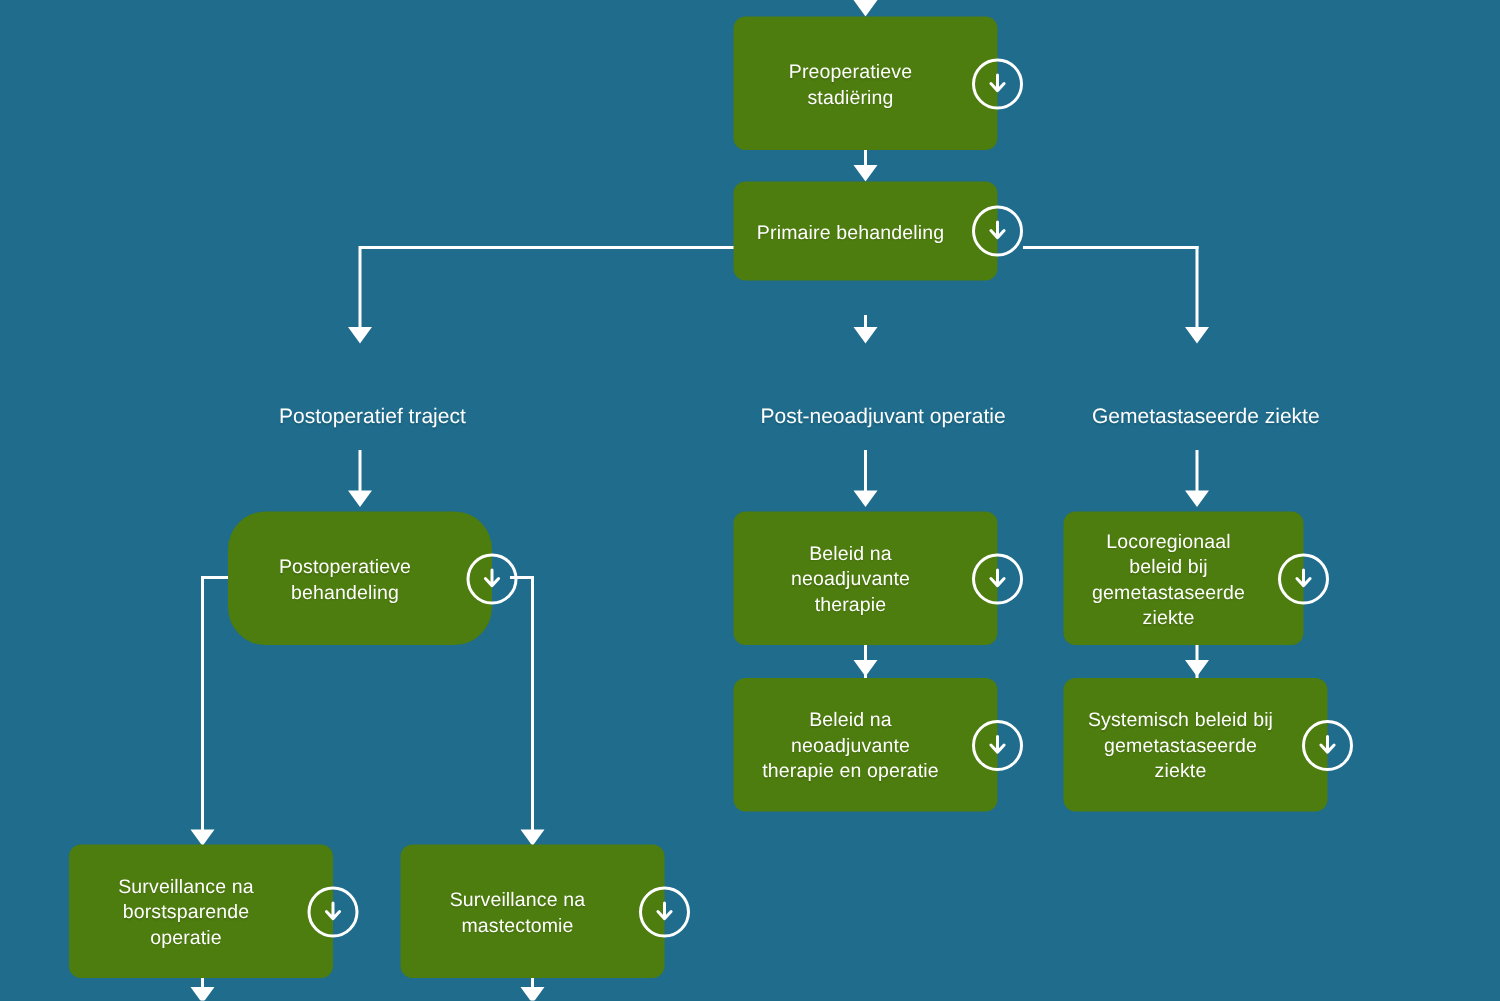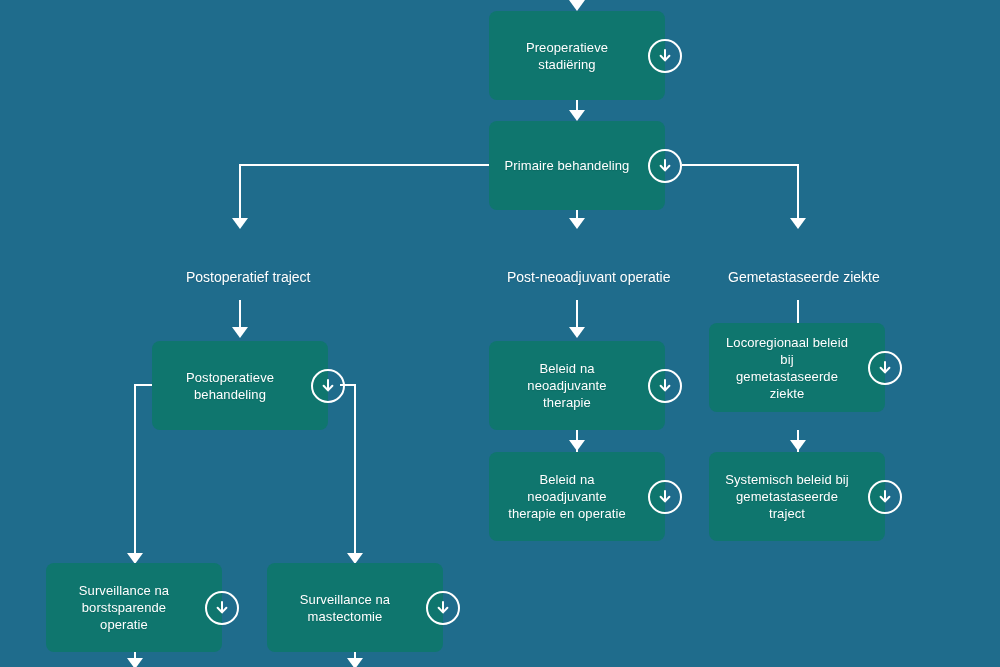--- a/index.html
+++ b/index.html
@@ -15,21 +15,21 @@
   }
   #canvas {
     position: relative;
     width: 1000px;
     height: 667px;
     background: #1f6c8c;
   }
   
   .node {
     position: absolute;
-    background: #0f766e;
+    background: #4d7c0f;
     border-radius: 8px;
     box-sizing: border-box;
     display: flex;
     align-items: center;
     justify-content: center;
     cursor: pointer;
   }
   .node-label {
     color: #ffffff;
     font-size: 13px;
@@ -160,50 +160,50 @@
 
   <div class="node" style="left:489px; top:11px; width:176px; height:89px;">
     <div class="node-label">Preoperatieve stadiëring</div>
     <div class="go-icon">
       <svg width="18" height="18" viewBox="0 0 18 18" aria-hidden="true">
         <path d="M9 3 V13 M4.6 8.7 L9 13.4 L13.4 8.7" fill="none" stroke="#ffffff" stroke-width="2" stroke-linecap="round" stroke-linejoin="round"></path>
       </svg>
     </div>
   </div>
 
-  <div class="node" style="left:489px; top:121px; width:176px; height:89px;">
+  <div class="node" style="left:489px; top:121px; width:176px; height:66px;">
     <div class="node-label">Primaire behandeling</div>
     <div class="go-icon">
       <svg width="18" height="18" viewBox="0 0 18 18" aria-hidden="true">
         <path d="M9 3 V13 M4.6 8.7 L9 13.4 L13.4 8.7" fill="none" stroke="#ffffff" stroke-width="2" stroke-linecap="round" stroke-linejoin="round"></path>
       </svg>
     </div>
   </div>
 
-  <div class="node" style="left:152px; top:341px; width:176px; height:89px;">
+  <div class="node" style="left:152px; top:341px; width:176px; height:89px;border-radius:25px;">
     <div class="node-label">Postoperatieve
 behandeling</div>
     <div class="go-icon">
       <svg width="18" height="18" viewBox="0 0 18 18" aria-hidden="true">
         <path d="M9 3 V13 M4.6 8.7 L9 13.4 L13.4 8.7" fill="none" stroke="#ffffff" stroke-width="2" stroke-linecap="round" stroke-linejoin="round"></path>
       </svg>
     </div>
   </div>
 
   <div class="node" style="left:489px; top:341px; width:176px; height:89px;">
     <div class="node-label">Beleid na neoadjuvante
 therapie</div>
     <div class="go-icon">
       <svg width="18" height="18" viewBox="0 0 18 18" aria-hidden="true">
         <path d="M9 3 V13 M4.6 8.7 L9 13.4 L13.4 8.7" fill="none" stroke="#ffffff" stroke-width="2" stroke-linecap="round" stroke-linejoin="round"></path>
       </svg>
     </div>
   </div>
 
-  <div class="node" style="left:709px; top:323px; width:176px; height:89px;">
+  <div class="node" style="left:709px; top:341px; width:160px; height:89px;">
     <div class="node-label">Locoregionaal beleid bij
 gemetastaseerde ziekte</div>
     <div class="go-icon">
       <svg width="18" height="18" viewBox="0 0 18 18" aria-hidden="true">
         <path d="M9 3 V13 M4.6 8.7 L9 13.4 L13.4 8.7" fill="none" stroke="#ffffff" stroke-width="2" stroke-linecap="round" stroke-linejoin="round"></path>
       </svg>
     </div>
   </div>
 
   <div class="node" style="left:489px; top:452px; width:176px; height:89px;">
@@ -211,21 +211,21 @@
 therapie en operatie</div>
     <div class="go-icon">
       <svg width="18" height="18" viewBox="0 0 18 18" aria-hidden="true">
         <path d="M9 3 V13 M4.6 8.7 L9 13.4 L13.4 8.7" fill="none" stroke="#ffffff" stroke-width="2" stroke-linecap="round" stroke-linejoin="round"></path>
       </svg>
     </div>
   </div>
 
   <div class="node" style="left:709px; top:452px; width:176px; height:89px;">
     <div class="node-label">Systemisch beleid bij
-gemetastaseerde traject</div>
+gemetastaseerde ziekte</div>
     <div class="go-icon">
       <svg width="18" height="18" viewBox="0 0 18 18" aria-hidden="true">
         <path d="M9 3 V13 M4.6 8.7 L9 13.4 L13.4 8.7" fill="none" stroke="#ffffff" stroke-width="2" stroke-linecap="round" stroke-linejoin="round"></path>
       </svg>
     </div>
   </div>
 
   <div class="node" style="left:46px; top:563px; width:176px; height:89px;">
     <div class="node-label">Surveillance na
 borstsparende operatie</div>

